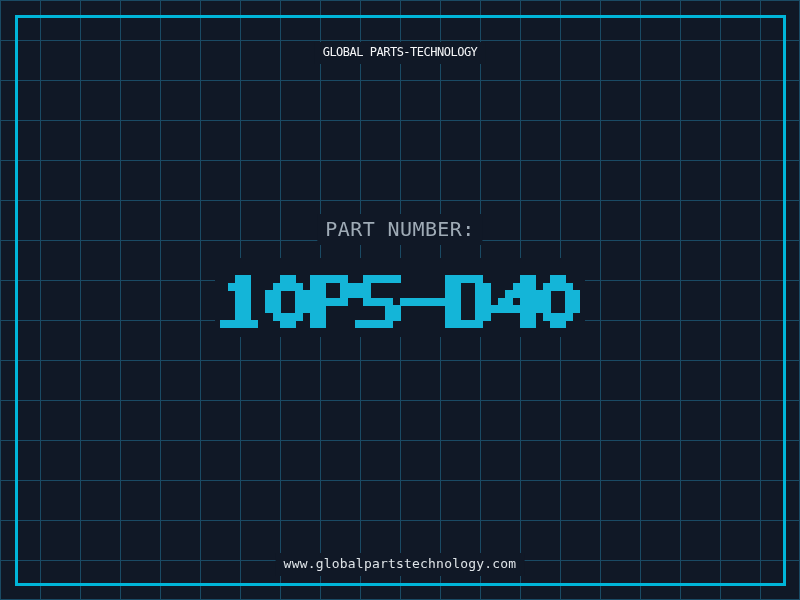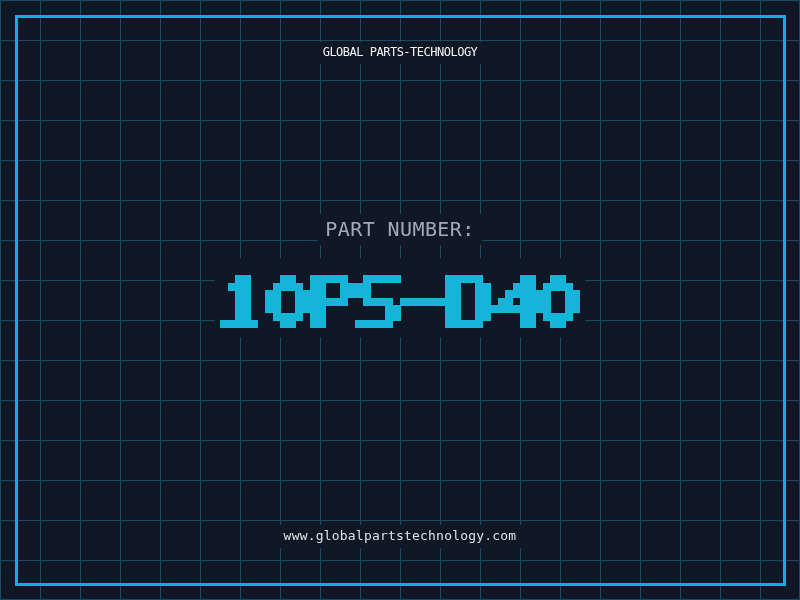--- a/index.html
+++ b/index.html
@@ -67,21 +67,21 @@
   .pn-box{
     position:absolute;
     top:258px;
     left:50%;
     transform:translateX(-50%);
     background:var(--bg);
     padding:17px 5px 9px;
     line-height:0;
   }
   .footer-url{
-    top:525px;
+    top:553px;
     font-size:13px;
     letter-spacing:0.2px;
     color:var(--url);
   }
 </style>
 </head>
 <body>
 
 <div class="stage">
   <div class="grid-layer"></div>

